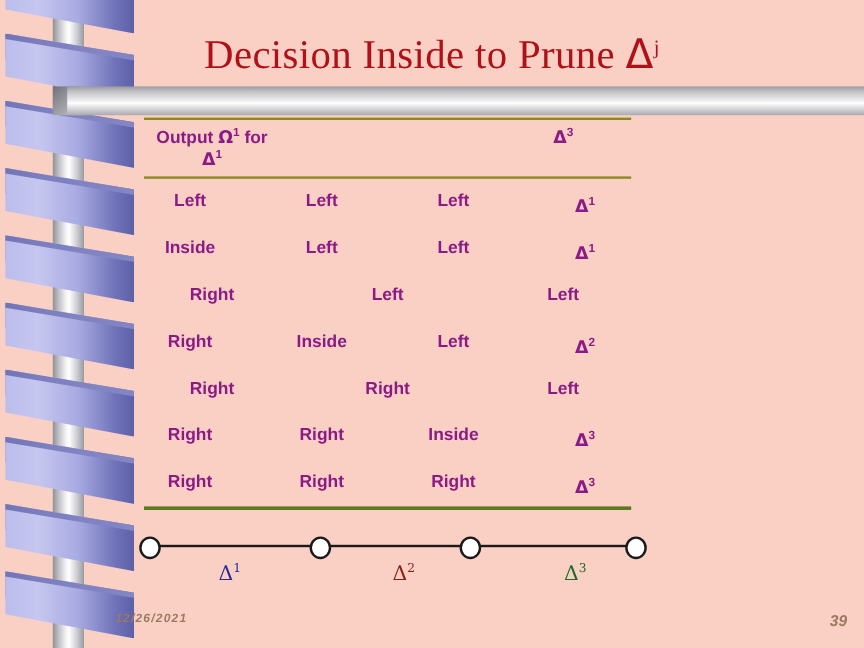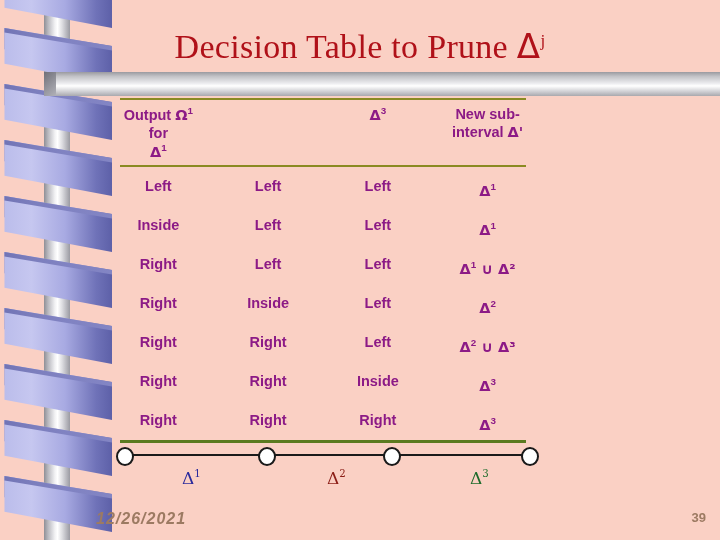--- a/index.html
+++ b/index.html
@@ -80,26 +80,26 @@
   }
   .nl-lab{
     position:absolute;top:34px;font-family:"DejaVu Serif",serif;
     font-size:17px;white-space:nowrap;
   }
   .nl-lab sup{font-size:.6em;vertical-align:super;}
 
   
   .footer-date{
     position:absolute;left:96px;top:510px;
-    font-size:16px;font-weight:bold;font-style:italic;
+    font-size:10px;font-weight:bold;font-style:italic;
     color:#9c7a62;letter-spacing:1px;
   }
   .footer-page{
     position:absolute;right:14px;top:510px;
-    font-size:13px;font-weight:bold;
+    font-size:13px;font-weight:bold;font-style:italic;
     color:#9c7a62;
   }
 </style>
 </head>
 <body>
 
 <div id="slide">
 
   <div class="helix-wrap">
     <div class="pole"></div>
@@ -151,39 +151,35 @@
     <div class="ribbon" style="top:476px">
         <div class="band band-back"></div>
         <div class="band band-front"></div>
         <div class="band band-edge"></div>
       </div>
   </div>
 
   <div class="topbar-cap"></div>
   <div class="topbar"></div>
 
-  <div class="title"><span>Decision Table to Prune </span><span class="greek">Δ</span><sup>j</sup></div>
+  <div class="title"><span>Decision Inside to Prune </span><span class="greek">Δ</span><sup>j</sup></div>
 
   <div class="table">
     <div class="rule"></div>
 
     <div class="trow theadrow">
       <div class="tcell">
         <span class="hdr-col"><span>Output </span><span class="greek">Ω</span><sup>1</sup><span> for</span></span>
         <span class="hdr-col"><span></span><span class="greek">Δ</span><sup>1</sup></span>
       </div>
       <div class="tcell">
       </div>
       <div class="tcell">
         <span class="hdr-col"><span></span><span class="greek">Δ</span><sup>3</sup></span>
       </div>
-      <div class="tcell">
-        <span class="hdr-col"><span>New sub-</span></span>
-        <span class="hdr-col"><span>interval </span><span class="greek">Δ'</span></span>
-      </div>
     </div>
 
     <div class="rule thin"></div>
 
     <div class="trow tbodyrow">
       <div class="tcell">Left</div>
       <div class="tcell">Left</div>
       <div class="tcell">Left</div>
       <div class="tcell"><span class="greek">Δ</span><sup>1</sup><span class="greek"></span></div>
     </div>
@@ -192,35 +188,33 @@
       <div class="tcell">Inside</div>
       <div class="tcell">Left</div>
       <div class="tcell">Left</div>
       <div class="tcell"><span class="greek">Δ</span><sup>1</sup><span class="greek"></span></div>
     </div>
 
     <div class="trow tbodyrow">
       <div class="tcell">Right</div>
       <div class="tcell">Left</div>
       <div class="tcell">Left</div>
-      <div class="tcell"><span class="greek">Δ</span><sup>1</sup><span class="greek"> ∪ Δ²</span></div>
     </div>
 
     <div class="trow tbodyrow">
       <div class="tcell">Right</div>
       <div class="tcell">Inside</div>
       <div class="tcell">Left</div>
       <div class="tcell"><span class="greek">Δ</span><sup>2</sup><span class="greek"></span></div>
     </div>
 
     <div class="trow tbodyrow">
       <div class="tcell">Right</div>
       <div class="tcell">Right</div>
       <div class="tcell">Left</div>
-      <div class="tcell"><span class="greek">Δ</span><sup>2</sup><span class="greek"> ∪ Δ³</span></div>
     </div>
 
     <div class="trow tbodyrow">
       <div class="tcell">Right</div>
       <div class="tcell">Right</div>
       <div class="tcell">Inside</div>
       <div class="tcell"><span class="greek">Δ</span><sup>3</sup><span class="greek"></span></div>
     </div>
 
     <div class="trow tbodyrow">

